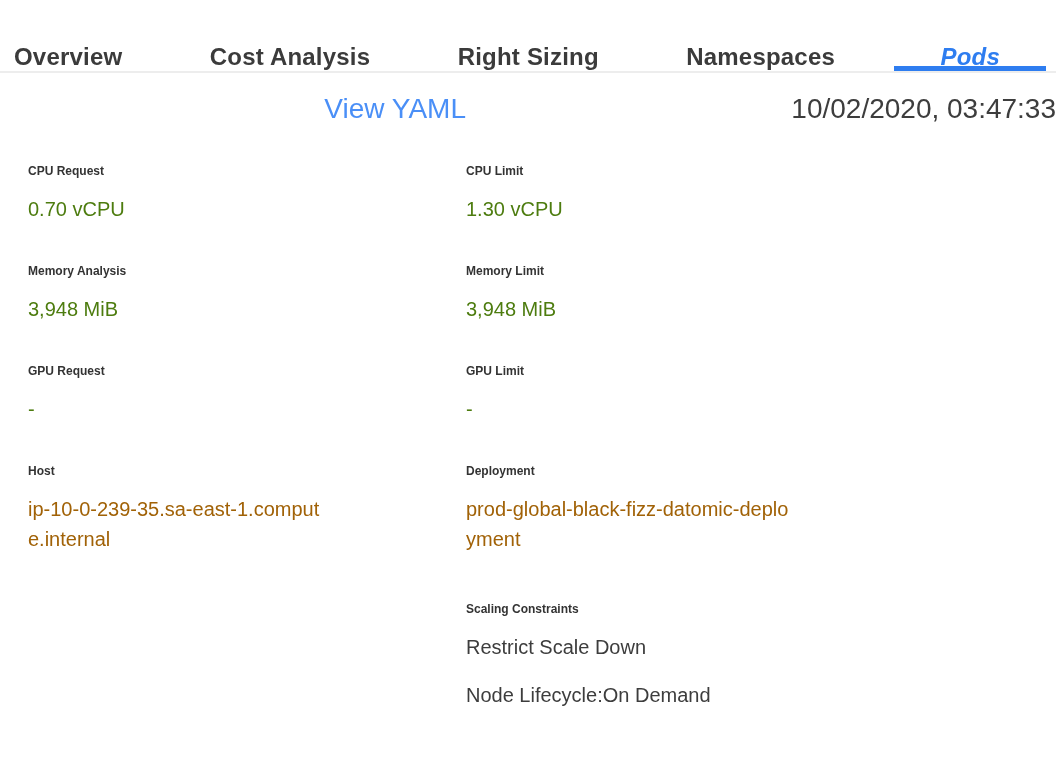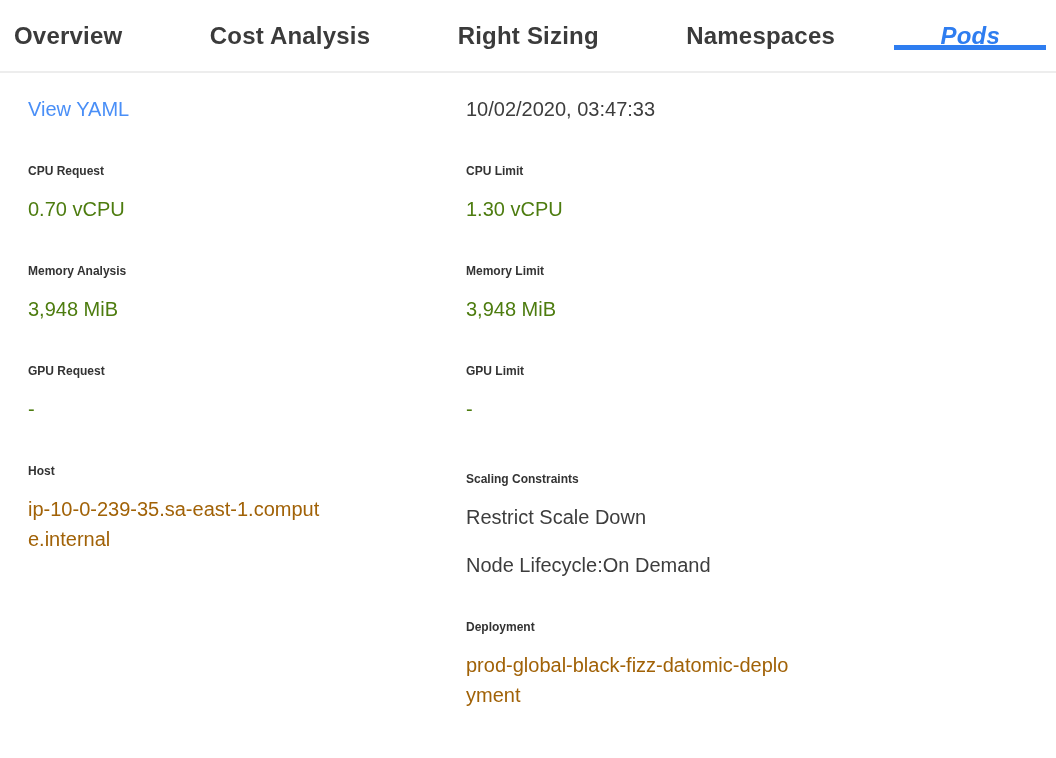--- a/index.html
+++ b/index.html
@@ -8,21 +8,21 @@
     width: 1056px; height: 758px; overflow: hidden;
     font-family: "Liberation Sans", sans-serif;
     color: #3d3d3d;
     position: relative;
   }
 
   
   .tabbar {
     display: flex;
     justify-content: space-between;
-    align-items: center;
+    align-items: flex-end;
     height: 73px;
     padding: 0 10px;
     border-bottom: 2px solid #ededed;
   }
   .tab {
     position: relative;
     display: flex;
     align-items: center;
     padding: 0 28px;
     font-size: 24px;
@@ -45,22 +45,23 @@
 
   
   .content {
     display: flex;
     padding: 21px 0 0 28px;
   }
   .col-left  { flex: 0 0 438px; }
   .col-right { flex: 1 1 auto; min-width: 0; }
 
   .top-line {
-    font-size: 20px;
+    font-size: 28px;
     line-height: 30px;
+    text-align: right;
   }
   a.link {
     color: #4a8ff7;
     text-decoration: none;
     cursor: pointer;
   }
 
   .field { margin-top: 32px; }
   .field-label {
     font-size: 12px;
@@ -141,25 +142,25 @@
     <div class="field">
       <div class="field-label">Memory Limit</div>
       <div class="field-value">3,948 MiB</div>
     </div>
 
     <div class="field">
       <div class="field-label">GPU Limit</div>
       <div class="field-value">-</div>
     </div>
 
+    <div class="field">
+      <div class="field-label">Deployment</div>
+      <a class="field-value link-value">prod-global-black-fizz-datomic-deployment</a>
+    </div>
+
     <div class="field scaling-group">
       <div class="field-label">Scaling Constraints</div>
       <div class="scaling-item">Restrict Scale Down</div>
       <div class="scaling-item">Node Lifecycle:On Demand</div>
-    </div>
-
-    <div class="field">
-      <div class="field-label">Deployment</div>
-      <a class="field-value link-value">prod-global-black-fizz-datomic-deployment</a>
     </div>
   </div>
 
 </main>
 
 </body></html>

